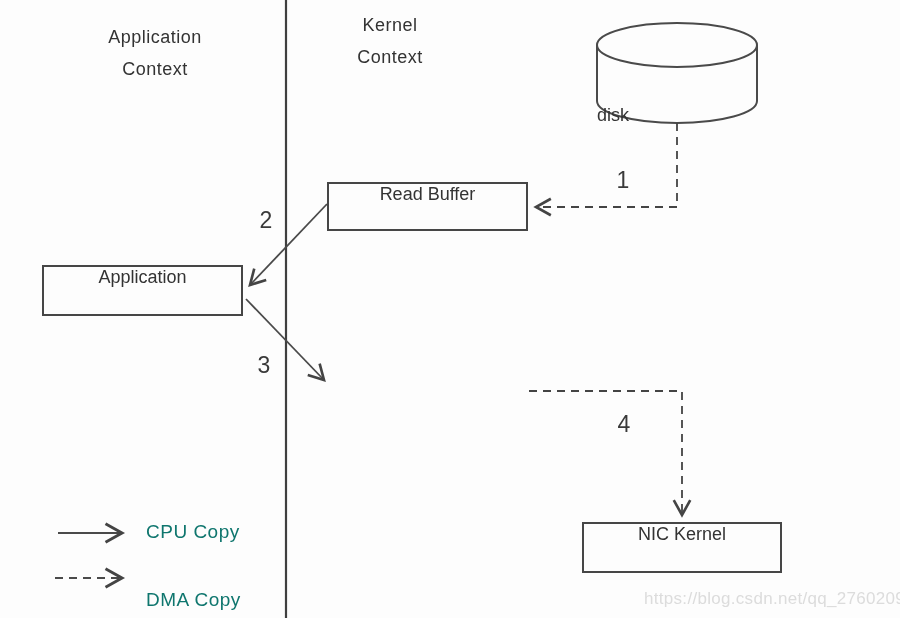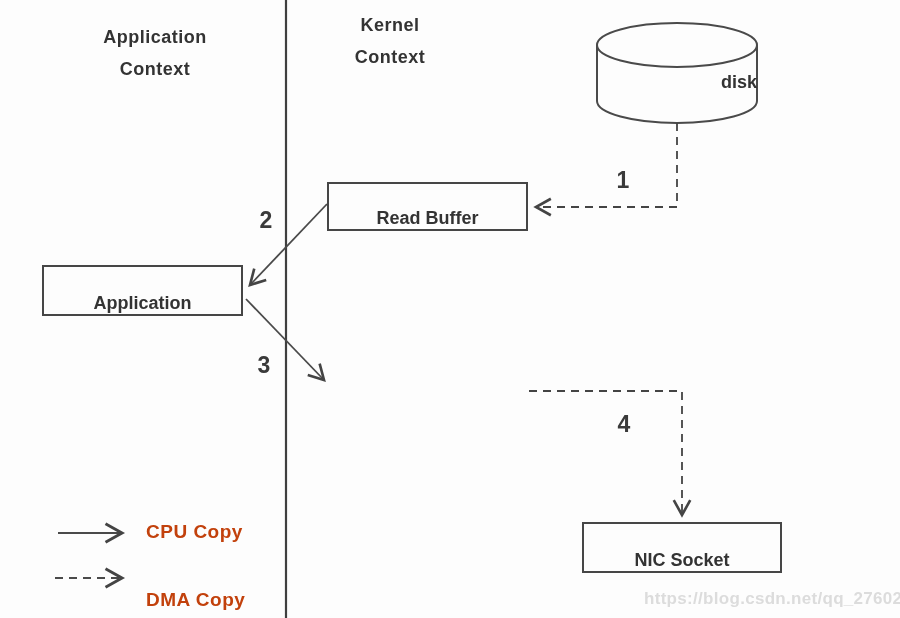--- a/index.html
+++ b/index.html
@@ -8,21 +8,20 @@
     background: #ffffff;
     font-family: "Liberation Sans", "DejaVu Sans", sans-serif;
   }
   .canvas {
     position: relative;
     width: 900px;
     height: 618px;
     background: #fdfdfd;
     overflow: hidden;
     color: #333333;
-    font-weight: bold;
   }
   .canvas svg {
     position: absolute;
     top: 0;
     left: 0;
   }
   .label {
     position: absolute;
     color: #333333;
   }
@@ -31,39 +30,40 @@
     line-height: 1.75;
     text-align: center;
     white-space: pre-line;
     letter-spacing: 0.5px;
   }
   .node-box {
     position: absolute;
     border: 2px solid #464646;
     background: #fdfdfd;
     display: flex;
-    align-items: flex-end;
+    align-items: flex-start;
     justify-content: center;
     font-size: 18px;
     color: #333333;
     box-sizing: border-box;
   }
   .disk-label {
-    text-align: right;
+    text-align: left;
     font-size: 18px;
+    margin-top: 33px;
   }
   .step-num {
     font-size: 23px;
     width: 36px;
     text-align: center;
     color: #3a3a3a;
   }
   .legend-text {
     font-size: 19px;
-    color: #c2410c;
+    color: #0f766e;
     letter-spacing: 0.5px;
   }
   .watermark {
     position: absolute;
     left: 644px;
     top: 589px;
     font-size: 17px;
     color: #dcdcdc;
     letter-spacing: 0.3px;
   }
@@ -109,21 +109,21 @@
   <div class="node-box" style="left:327px; top:182px; width:201px; height:49px;">
     <span>Read Buffer</span>
   </div>
 
   <div class="node-box" style="left:42px; top:265px; width:201px; height:51px;">
     <span>Application</span>
   </div>
 
 
   <div class="node-box" style="left:582px; top:522px; width:200px; height:51px;">
-    <span>NIC Socket</span>
+    <span>NIC Kernel</span>
   </div>
 
   <div class="label step-num" style="left:605px; top:167px;">1</div>
   <div class="label step-num" style="left:248px; top:207px;">2</div>
   <div class="label step-num" style="left:246px; top:352px;">3</div>
   <div class="label step-num" style="left:606px; top:411px;">4</div>
 
   <div class="label legend-text" style="left:146px; top:521px;">CPU Copy</div>
   <div class="label legend-text" style="left:146px; top:589px;">DMA Copy</div>
 

